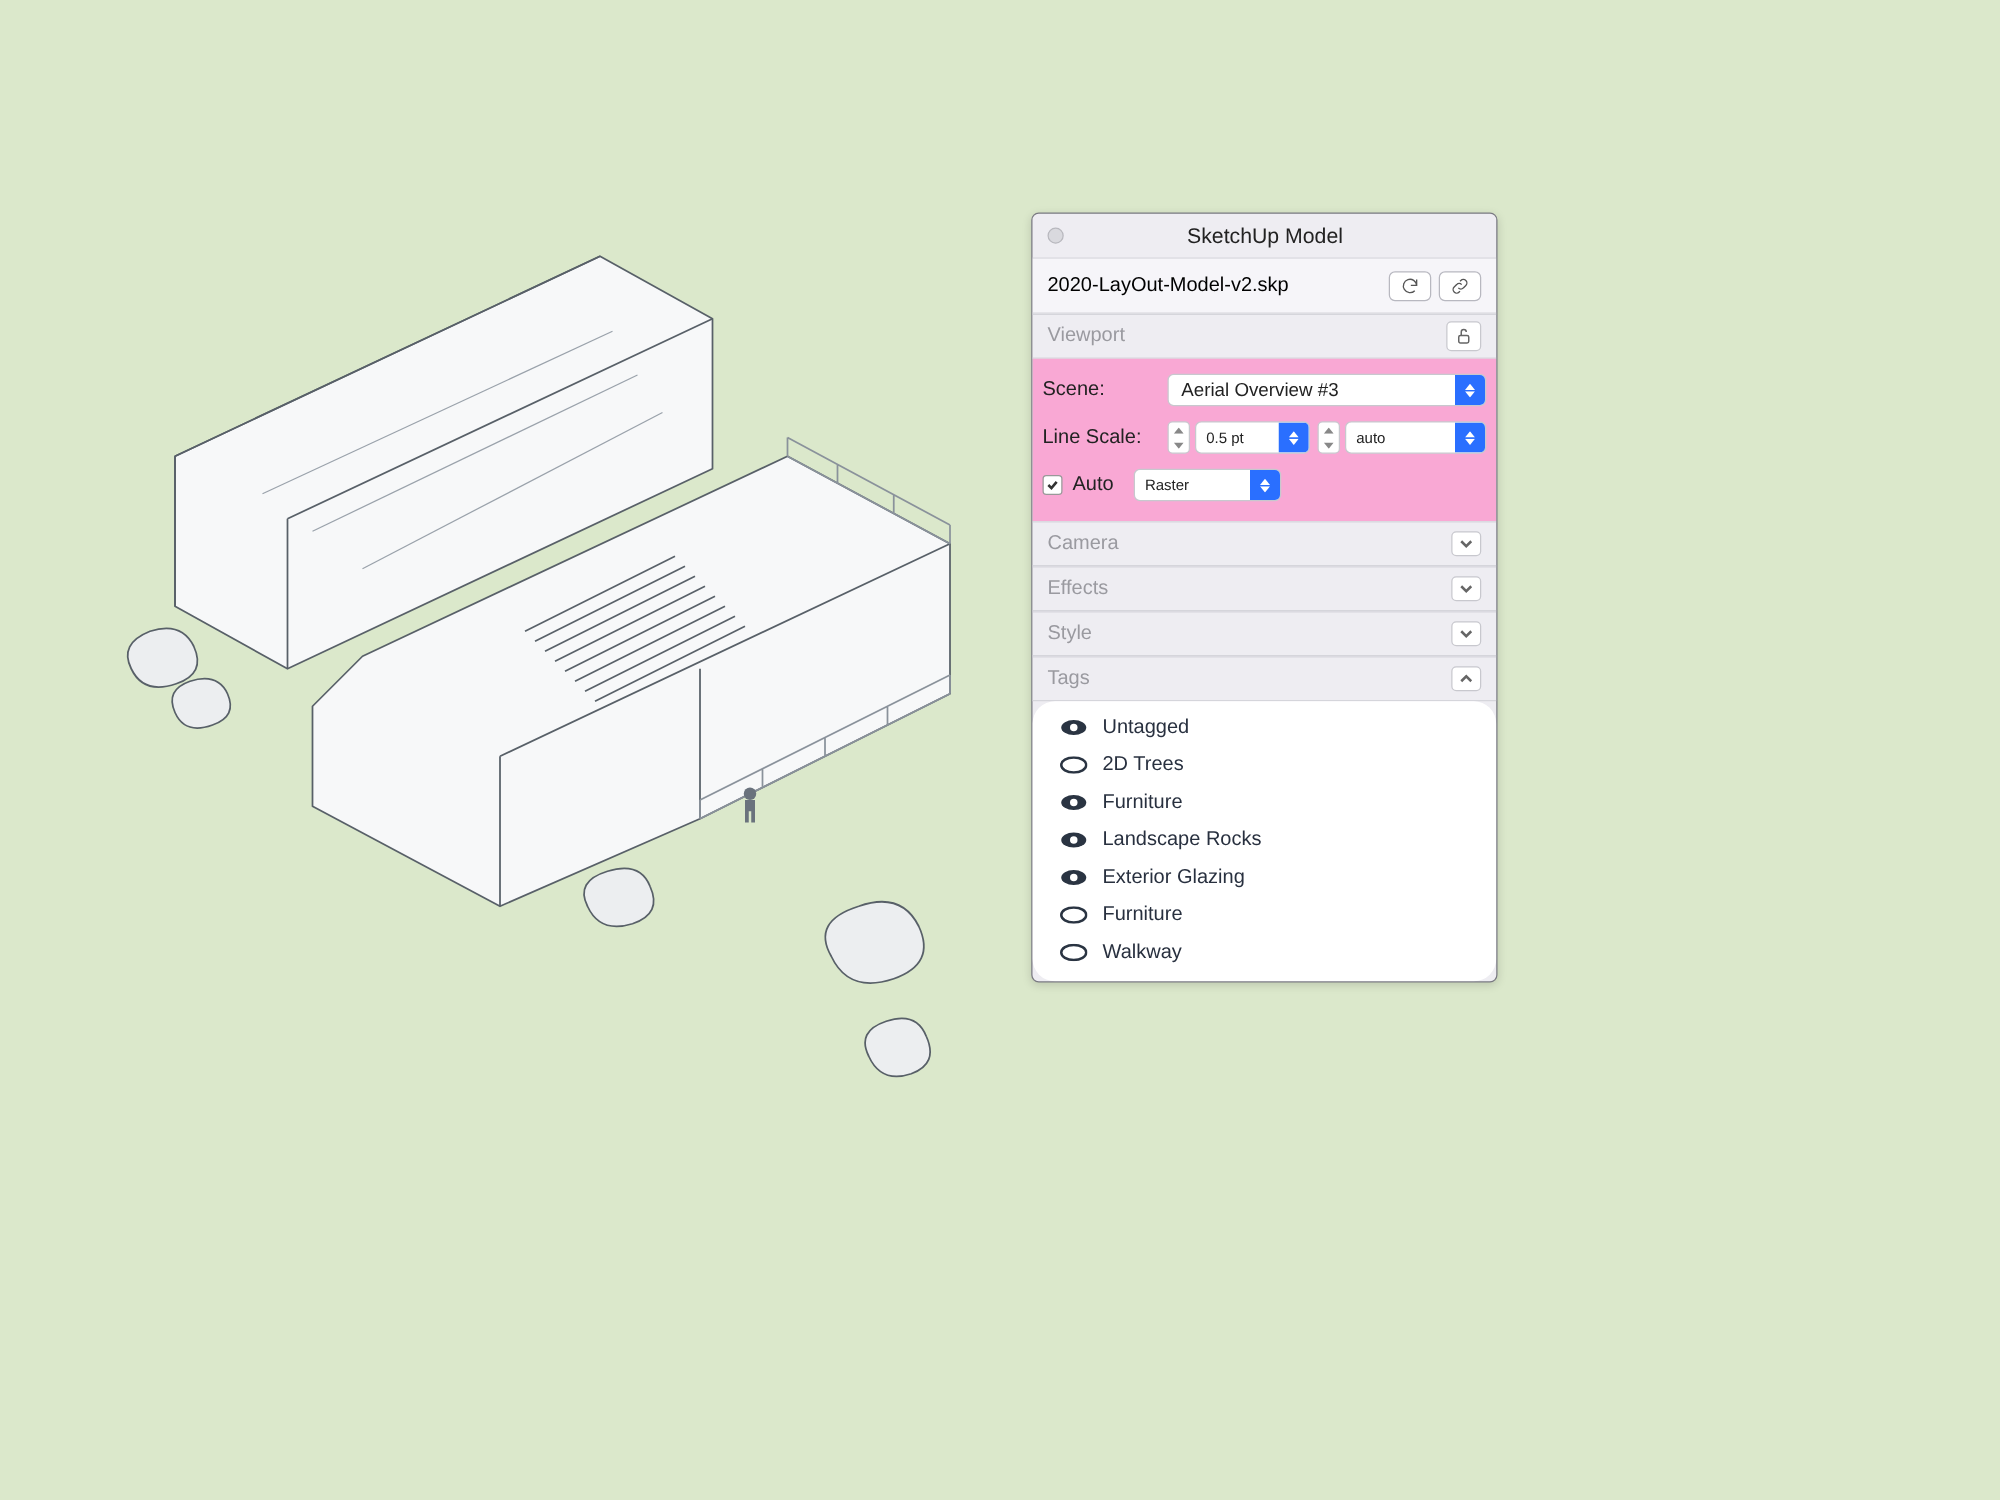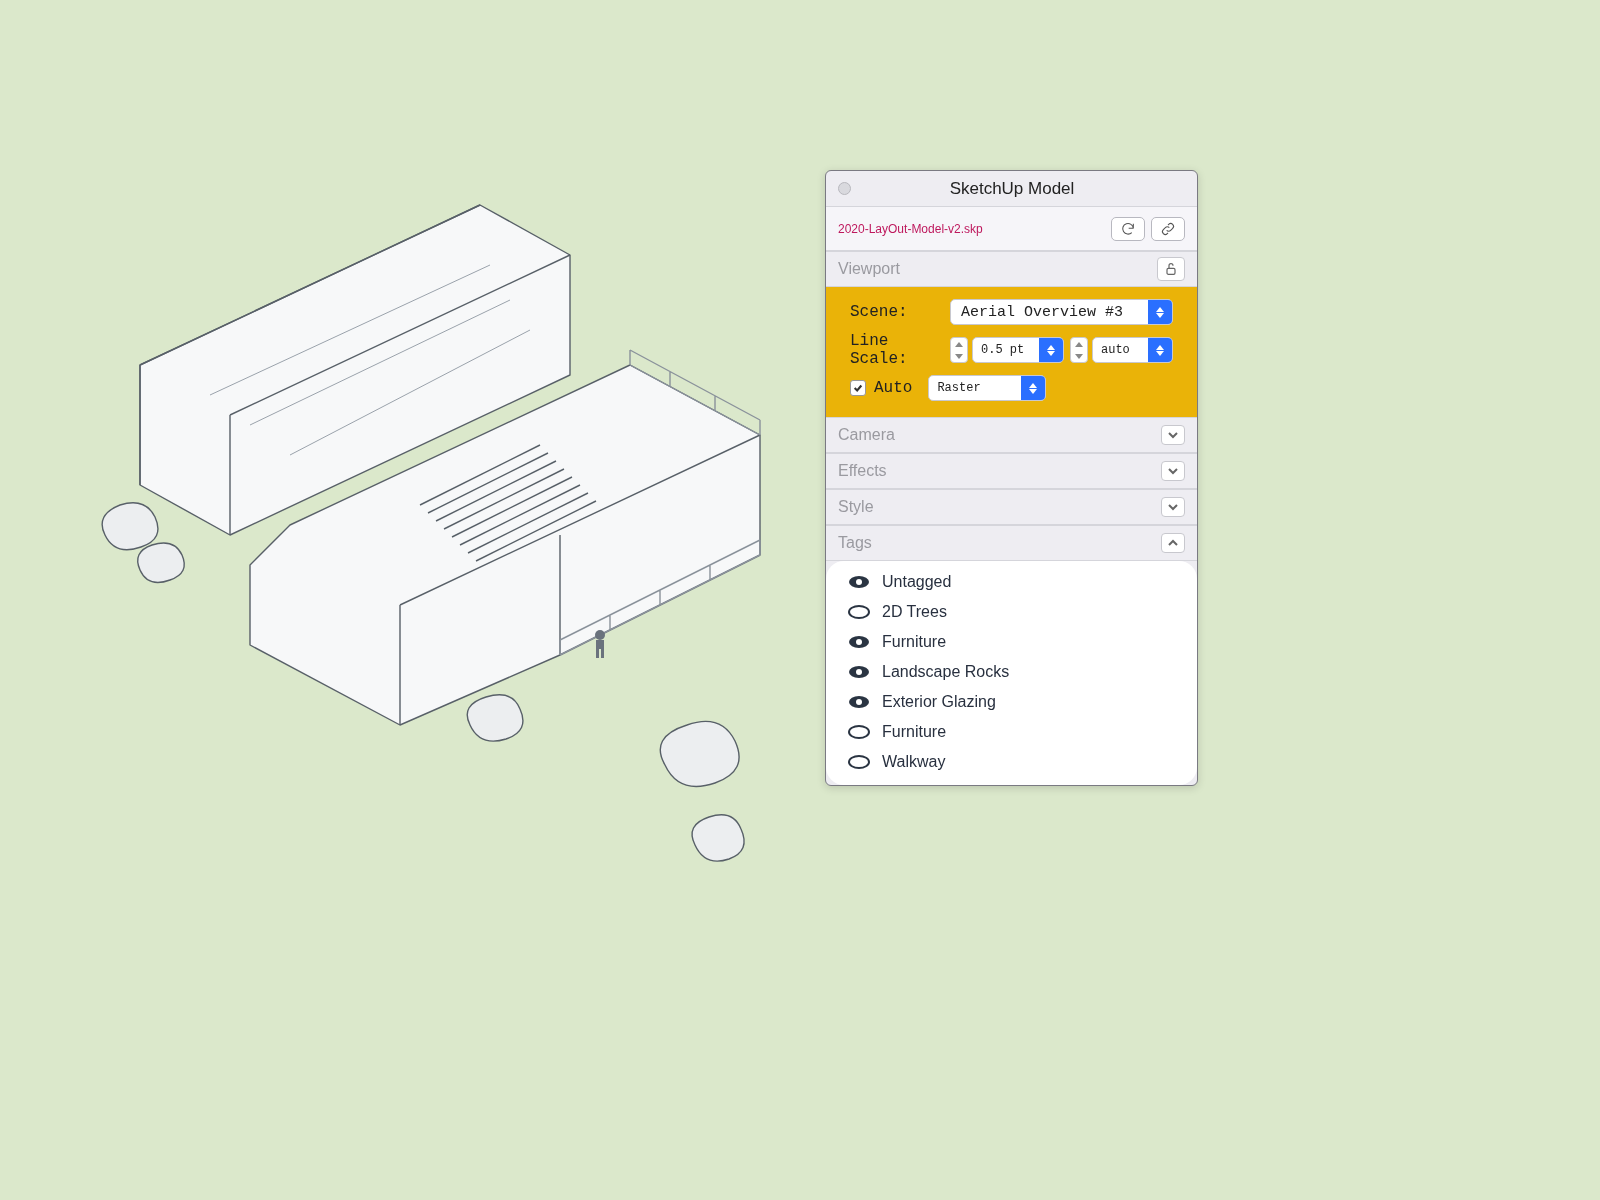--- a/index.html
+++ b/index.html
@@ -55,22 +55,22 @@
   .file-row {
     display: flex;
     align-items: center;
     height: 44px;
     padding: 0 12px;
     background: #f6f5f9;
     border-bottom: 1px solid #d5d5db;
   }
   .file-name {
     flex: 1;
-    font-size: 12px;
-    color: #be185d;
+    font-size: 16px;
+    color: #000000;
   }
   .icon-btn {
     width: 34px; height: 24px;
     border: 1px solid #b8b8c0;
     border-radius: 5px;
     background: #fff;
     display: flex; align-items: center; justify-content: center;
     margin-left: 6px;
     cursor: pointer;
   }
@@ -102,23 +102,22 @@
   .section-chevron svg { width: 10px; height: 10px; stroke: #666; fill: none; stroke-width: 2; }
   .section-lock {
     width: 28px; height: 24px;
     border: 1px solid #c8c8ce;
     border-radius: 4px;
     background: #fff;
     display: flex; align-items: center; justify-content: center;
     cursor: pointer;
   }
   .section-body {
-    background: #eab308;
-    padding: 8px 24px;
-    font-family: Liberation Mono, monospace;
+    background: #f9a8d4;
+    padding: 8px 8px;
   }
   .form-row {
     display: flex;
     align-items: center;
     height: 34px;
     margin-bottom: 4px;
   }
   .form-label {
     width: 100px;
     font-size: 16px;

